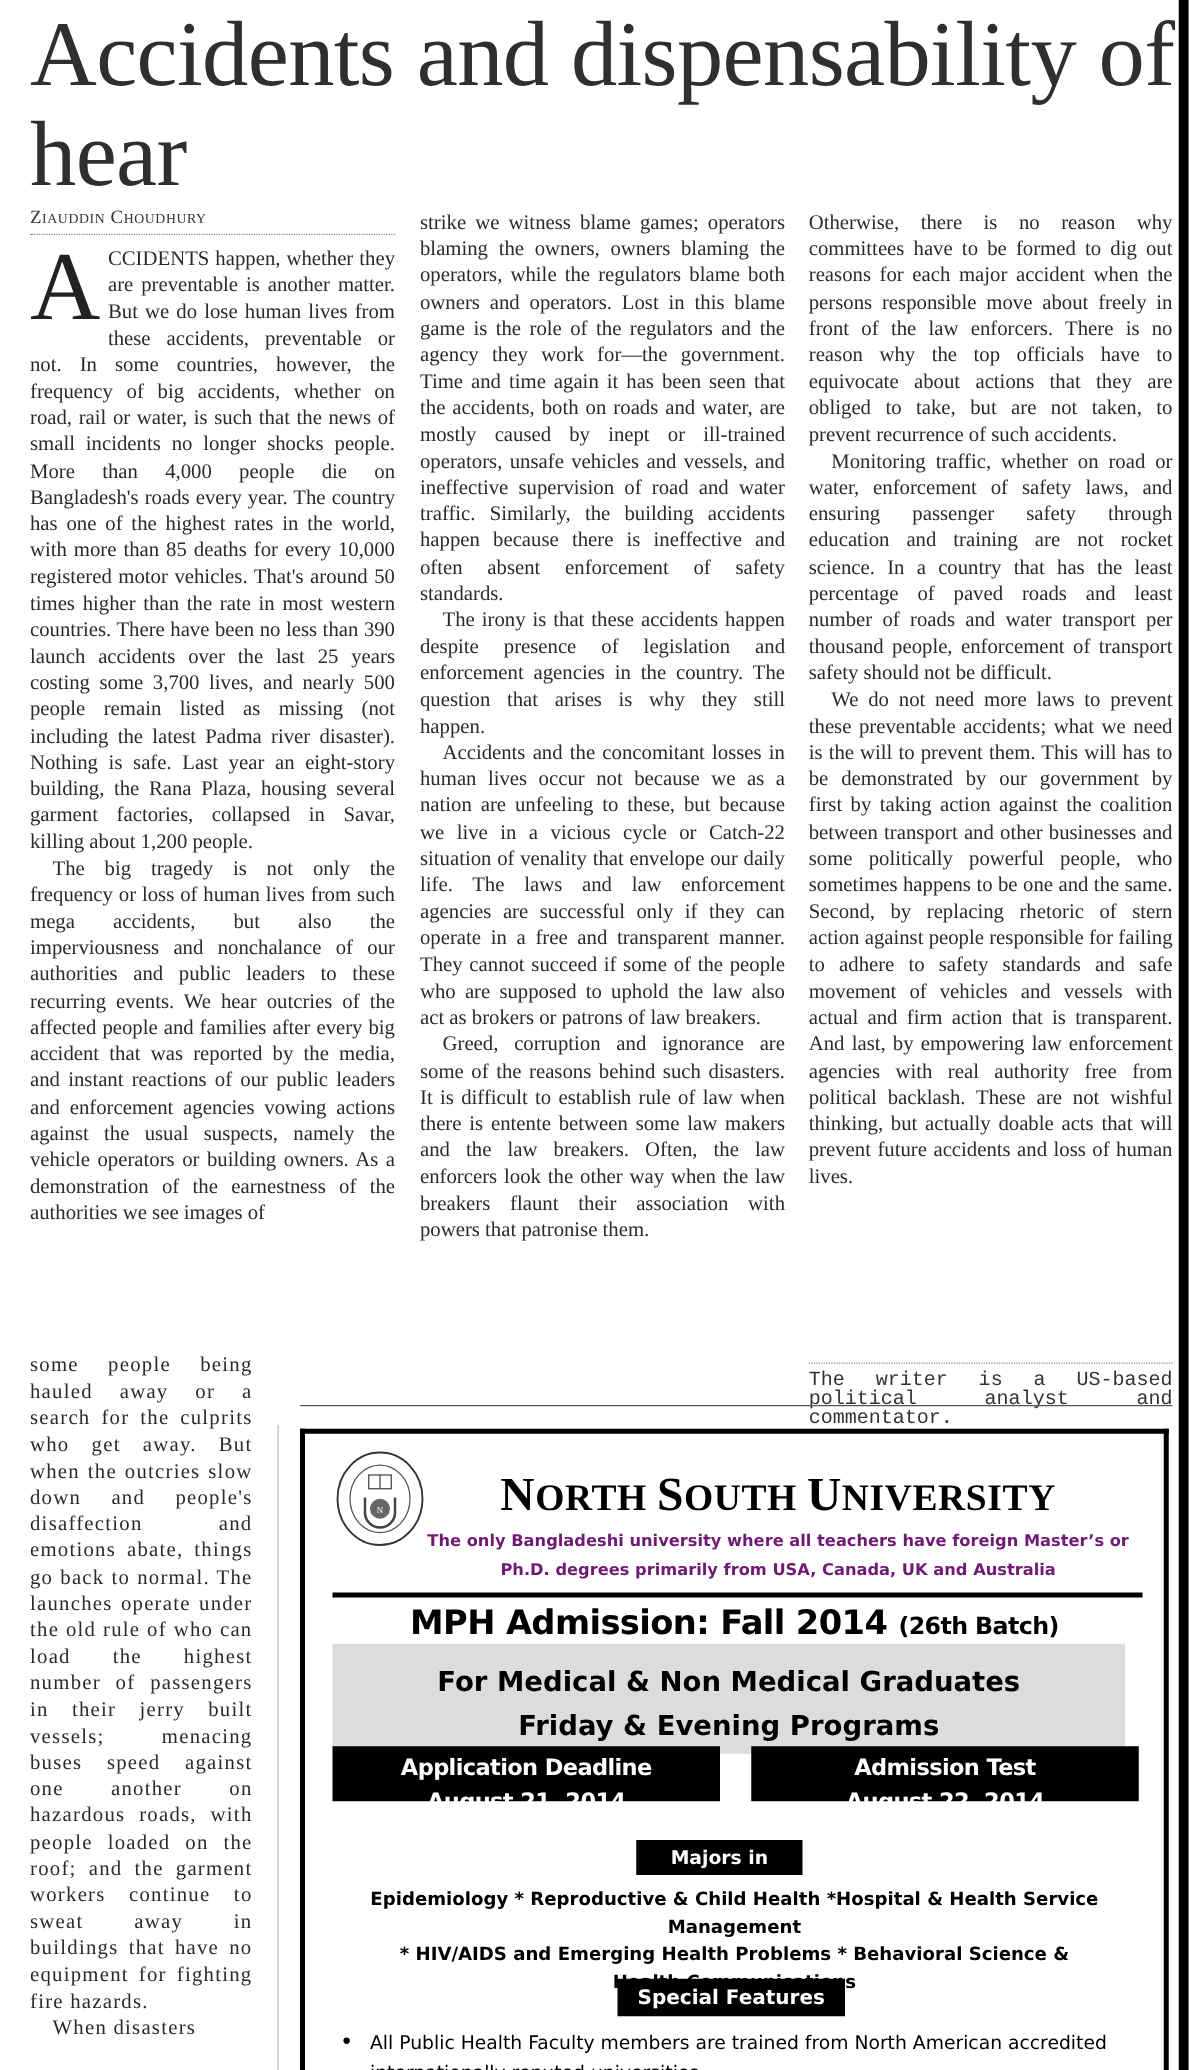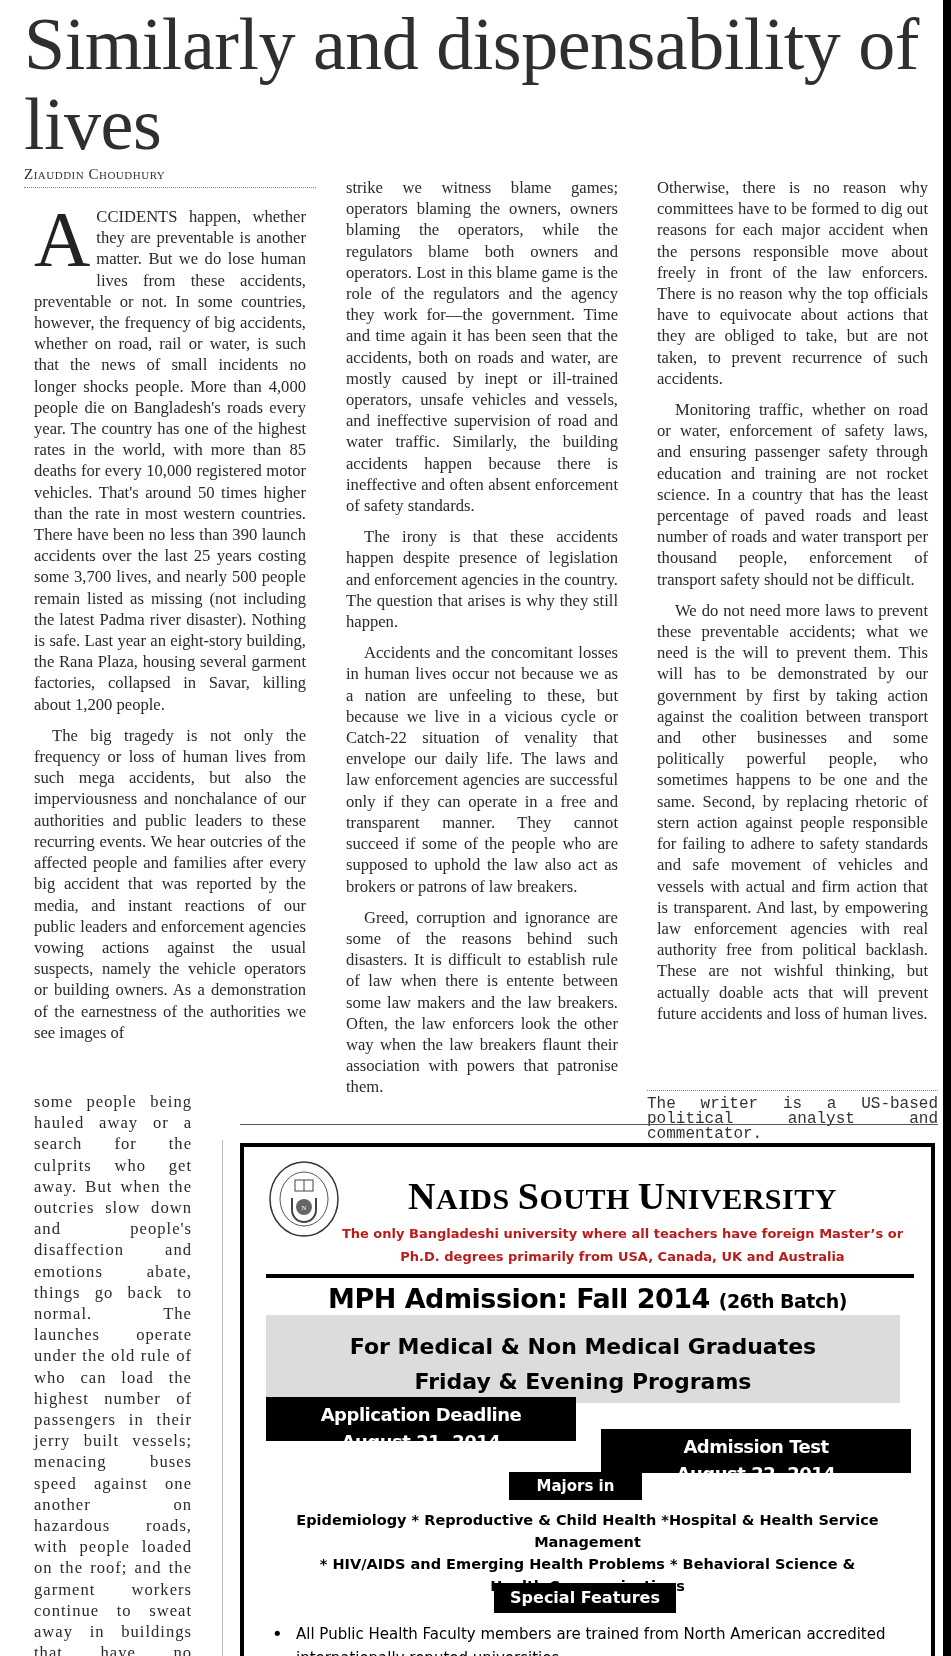--- a/index.html
+++ b/index.html
@@ -1,55 +1,55 @@
 <!DOCTYPE html>
 <html><head>
 <meta charset="utf-8">
 <style>
   html,body{margin:0;padding:0;}
   body{width:951px;height:1656px;background:#fff;position:relative;overflow:hidden;color:#2b2b2b;}
   #edge-bar{position:absolute;left:943px;top:0;width:8px;height:1656px;background:#000;}
   #headline{position:absolute;left:24px;top:4px;width:920px;margin:0;font-family:"Liberation Serif","DejaVu Serif",serif;font-weight:normal;font-size:74px;line-height:80px;color:#2f2f2f;letter-spacing:-0.5px;}
   .col{position:absolute;font-family:"Liberation Serif","DejaVu Serif",serif;font-size:16.6px;line-height:21.2px;text-align:justify;color:#2a2a2a;}
-  .col p{margin:10px;text-indent:18px;}
+  .col p{margin:0;text-indent:18px;}
   .col p.noindent{text-indent:0;}
   #byline{position:absolute;left:24px;top:166px;width:292px;font-family:"Liberation Serif","DejaVu Serif",serif;font-size:15px;letter-spacing:0.5px;color:#333;font-variant:small-caps;padding-bottom:4px;border-bottom:1px dotted #888;}
   #col1{left:24px;top:196px;width:292px;}
   #col1b{left:24px;top:1081px;width:178px;letter-spacing:1px;}
   #col2{left:336px;top:167px;width:292px;}
   #col3{left:647px;top:167px;width:291px;}
   .dropcap{float:left;font-size:78px;line-height:62px;margin:2px 6px 0 0;font-family:"Liberation Serif","DejaVu Serif",serif;color:#222;}
   #writer-note{position:absolute;left:647px;top:1090px;width:291px;border-top:1px dotted #888;padding-top:6px;font-family:Liberation Mono, monospace;font-size:16px;line-height:15px;color:#333;text-align:justify;}
   #divider-v{position:absolute;left:222px;top:1140px;width:1px;height:516px;background:#bbb;}
   #divider-h{position:absolute;left:240px;top:1124px;width:698px;height:1px;background:#555;}
   #ad{position:absolute;left:240px;top:1143px;width:687px;height:530px;border:4px solid #000;border-bottom:none;background:#fff;}
   #ad-logo{position:absolute;left:24px;top:13px;width:72px;height:78px;}
   #ad-uni{position:absolute;left:0;top:27px;width:687px;text-align:center;padding-left:70px;box-sizing:border-box;font-family:"Liberation Serif","DejaVu Serif",serif;font-weight:bold;font-size:38px;color:#000;letter-spacing:0.5px;}
   #ad-uni .sc{font-size:30px;}
-  #ad-tagline{position:absolute;left:70px;top:75px;width:617px;text-align:center;font-family:"DejaVu Sans","Liberation Sans",sans-serif;font-weight:bold;font-size:13px;line-height:23px;color:#b91c1c;}
+  #ad-tagline{position:absolute;left:70px;top:75px;width:617px;text-align:center;font-family:"DejaVu Sans","Liberation Sans",sans-serif;font-weight:bold;font-size:13px;line-height:23px;color:#701a75;}
   #ad-rule{position:absolute;left:22px;top:127px;width:648px;height:4px;background:#000;}
   #ad-mph{position:absolute;left:0;top:136px;width:687px;text-align:center;font-family:"DejaVu Sans","Liberation Sans",sans-serif;font-weight:bold;font-size:27px;color:#000;letter-spacing:-0.5px;}
   #ad-mph .small{font-size:19px;}
   #ad-grey{position:absolute;left:22px;top:168px;width:634px;height:74px;background:#dcdcdc;text-align:center;font-family:"DejaVu Sans","Liberation Sans",sans-serif;font-weight:bold;font-size:22px;line-height:35px;color:#000;padding-top:14px;}
   .ad-black{position:absolute;top:250px;width:310px;height:44px;background:#000;color:#fff;text-align:center;font-family:"DejaVu Sans","Liberation Sans",sans-serif;font-weight:bold;font-size:18px;line-height:27px;padding-top:4px;box-sizing:border-box;letter-spacing:-0.5px;}
   #ad-deadline{left:22px;}
-  #ad-test{left:357px;margin-top:32px;}
+  #ad-test{left:357px;}
   .ad-pill{position:absolute;background:#000;color:#fff;text-align:center;font-family:"DejaVu Sans","Liberation Sans",sans-serif;font-weight:bold;}
   #ad-majors-pill{left:265px;top:325px;width:133px;height:28px;line-height:28px;font-size:15px;}
   #ad-majors{position:absolute;left:0;top:362px;width:687px;text-align:center;font-family:"DejaVu Sans","Liberation Sans",sans-serif;font-weight:bold;font-size:14.5px;line-height:22px;color:#000;}
   #ad-features-pill{left:250px;top:436px;width:182px;height:30px;line-height:30px;font-size:16px;}
   #ad-bullet{position:absolute;left:24px;top:475px;width:620px;font-family:"DejaVu Sans","Liberation Sans",sans-serif;font-size:15px;line-height:24px;color:#000;padding-left:28px;}
   #ad-bullet::before{content:"\2022";position:absolute;left:4px;top:0;font-size:18px;}
 </style>
 </head>
 <body>
 
 <div id="edge-bar"></div>
 
-<h1 id="headline">Similarly and dispensability of lives</h1>
+<h1 id="headline">Accidents and dispensability of hear</h1>
 
 <div id="byline">Ziauddin Choudhury</div>
 
 <div id="col1" class="col">
   <p class="noindent"><span class="dropcap">A</span><span>CCIDENTS happen, whether they are preventable is another matter. But we do lose human lives from these accidents, preventable or not. In some countries, however, the frequency of big accidents, whether on road, rail or water, is such that the news of small incidents no longer shocks people. More than 4,000 people die on Bangladesh's roads every year. The country has one of the highest rates in the world, with more than 85 deaths for every 10,000 registered motor vehicles. That's around 50 times higher than the rate in most western countries. There have been no less than 390 launch accidents over the last 25 years costing some 3,700 lives, and nearly 500 people remain listed as missing (not including the latest Padma river disaster). Nothing is safe. Last year an eight-story building, the Rana Plaza, housing several garment factories, collapsed in Savar, killing about 1,200 people.</span></p>
   <p>The big tragedy is not only the frequency or loss of human lives from such mega accidents, but also the imperviousness and nonchalance of our authorities and public leaders to these recurring events. We hear outcries of the affected people and families after every big accident that was reported by the media, and instant reactions of our public leaders and enforcement agencies vowing actions against the usual suspects, namely the vehicle operators or building owners. As a demonstration of the earnestness of the authorities we see images of</p>
 </div>
 
 <div id="col1b" class="col">
   <p class="noindent">some people being hauled away or a search for the culprits who get away. But when the outcries slow down and people's disaffection and emotions abate, things go back to normal. The launches operate under the old rule of who can load the highest number of passengers in their jerry built vessels; menacing buses speed against one another on hazardous roads, with people loaded on the roof; and the garment workers continue to sweat away in buildings that have no equipment for fighting fire hazards.</p>
@@ -77,21 +77,21 @@
 <div id="ad">
   <svg id="ad-logo" viewBox="0 0 72 78">
     <ellipse cx="36" cy="39" rx="34" ry="37" fill="#fff" stroke="#333" stroke-width="1.5"></ellipse>
     <ellipse cx="36" cy="39" rx="24" ry="27" fill="none" stroke="#555" stroke-width="1"></ellipse>
     <rect x="27" y="20" width="18" height="11" fill="#fff" stroke="#444" stroke-width="1"></rect>
     <line x1="36" y1="20" x2="36" y2="31" stroke="#444" stroke-width="1"></line>
     <path d="M24 38 v12 a12 12 0 0 0 24 0 v-12" fill="none" stroke="#444" stroke-width="2"></path>
     <circle cx="36" cy="47" r="8" fill="#666"></circle>
     <text x="36" y="50" font-size="7" text-anchor="middle" fill="#fff" font-family="Liberation Serif, serif">N</text>
   </svg>
-  <div id="ad-uni"><span>N</span><span class="sc">AIDS </span><span>S</span><span class="sc">OUTH </span><span>U</span><span class="sc">NIVERSITY</span></div>
+  <div id="ad-uni"><span>N</span><span class="sc">ORTH </span><span>S</span><span class="sc">OUTH </span><span>U</span><span class="sc">NIVERSITY</span></div>
   <div id="ad-tagline">
     <div>The only Bangladeshi university where all teachers have foreign Master’s or</div>
     <div>Ph.D. degrees primarily from USA, Canada, UK and Australia</div>
   </div>
   <div id="ad-rule"></div>
   <div id="ad-mph"><span>MPH Admission: Fall 2014 </span><span class="small">(26th Batch)</span></div>
   <div id="ad-grey">
     <div>For Medical &amp; Non Medical Graduates</div>
     <div>Friday &amp; Evening Programs</div>
   </div>

